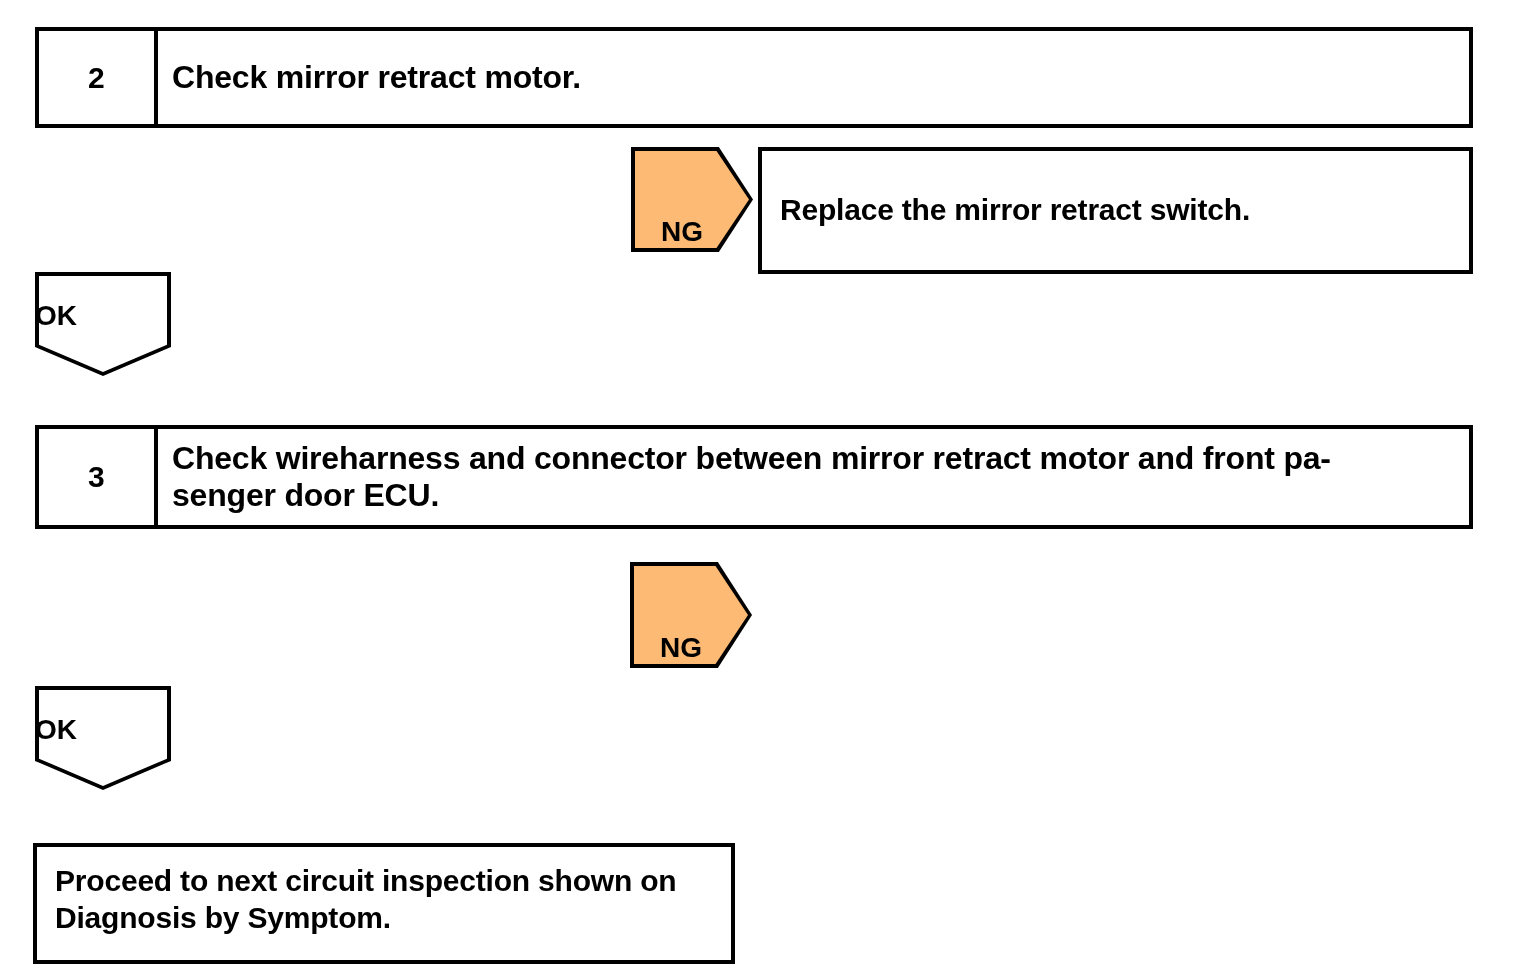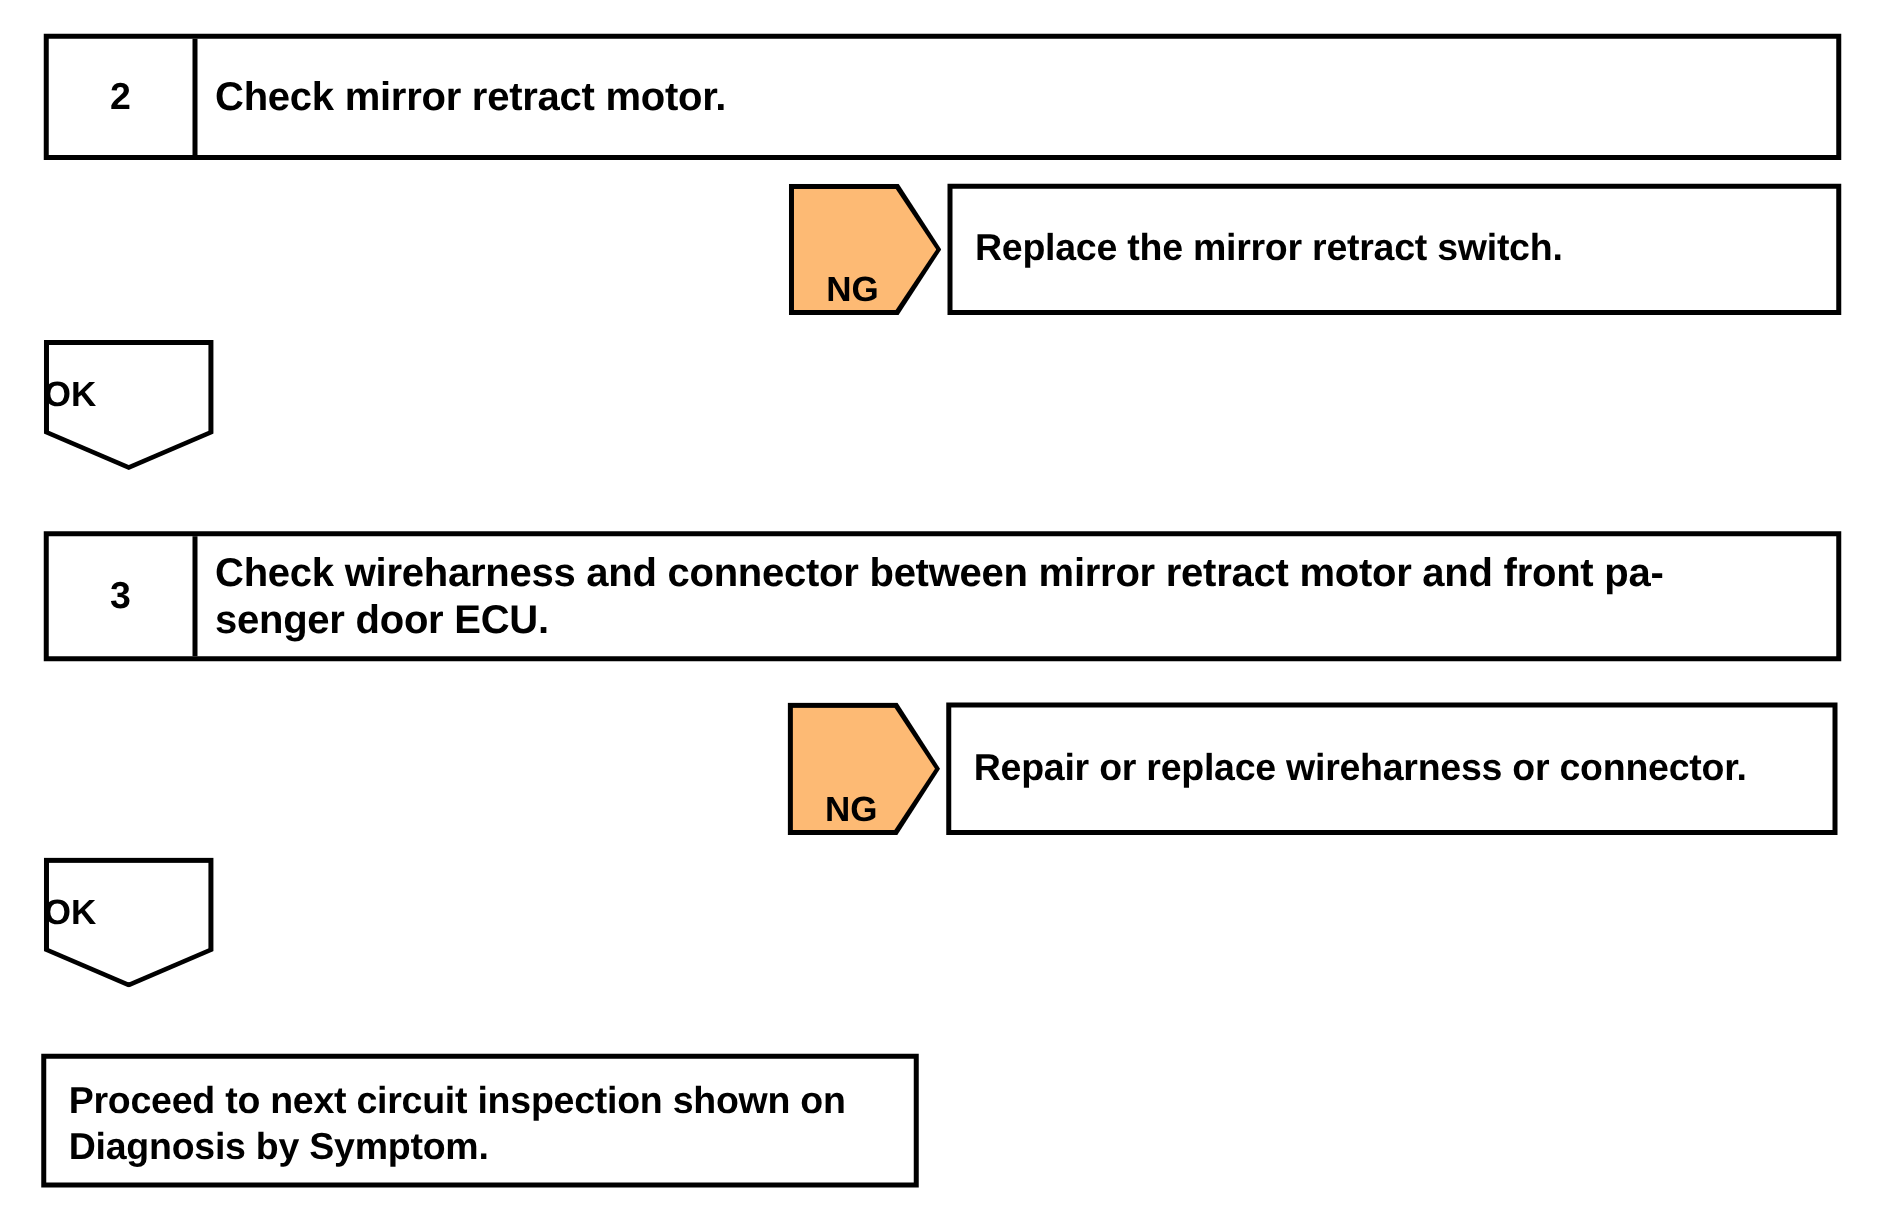--- a/index.html
+++ b/index.html
@@ -132,21 +132,21 @@
       <div class="lines">Check mirror retract motor.</div>
     </div>
   </div>
 
   <div class="node ng-chevron" style="left:631px; top:147px; width:122px; height:105px;">
     <div class="inner">
       <span class="lbl">NG</span>
     </div>
   </div>
 
-  <div class="node plain-box" style="left:758px; top:147px; width:715px; height:105px;">
+  <div class="node plain-box" style="left:758px; top:147px; width:715px; height:127px;">
     <div class="lines">Replace the mirror retract switch.</div>
   </div>
 
   <div class="node ok-pent" style="left:35px; top:272px; width:136px; height:104px;">
     <div class="inner"></div>
     <span class="lbl">OK</span>
   </div>
 
   <div class="node step-box" style="left:35px; top:425px; width:1438px; height:104px;">
     <div class="step-num">3</div>
@@ -155,27 +155,24 @@
 senger door ECU.</div>
     </div>
   </div>
 
   <div class="node ng-chevron" style="left:630px; top:562px; width:122px; height:106px;">
     <div class="inner">
       <span class="lbl">NG</span>
     </div>
   </div>
 
-  <div class="node plain-box" style="left:757px; top:562px; width:713px; height:106px;">
-    <div class="lines">Repair or replace wireharness or connector.</div>
-  </div>
 
   <div class="node ok-pent" style="left:35px; top:686px; width:136px; height:104px;">
     <div class="inner"></div>
     <span class="lbl">OK</span>
   </div>
 
-  <div class="node plain-box top-align" style="left:33px; top:843px; width:702px; height:107px;">
+  <div class="node plain-box top-align" style="left:33px; top:843px; width:702px; height:121px;">
     <div class="lines">Proceed to next circuit inspection shown on
 Diagnosis by Symptom.</div>
   </div>
 
 </div>
 
 </body></html>

